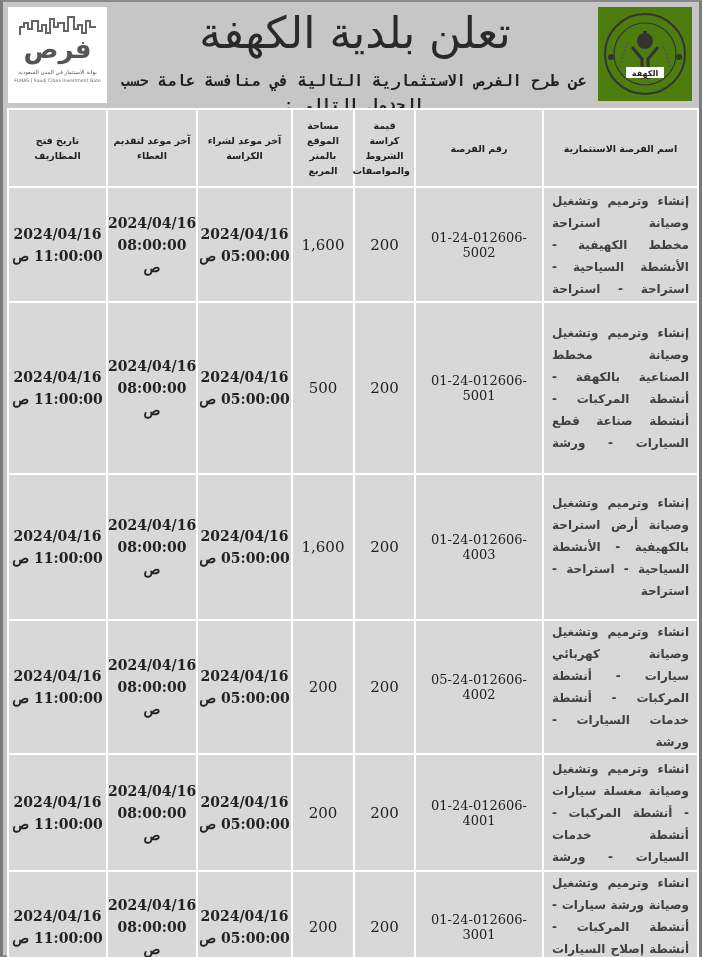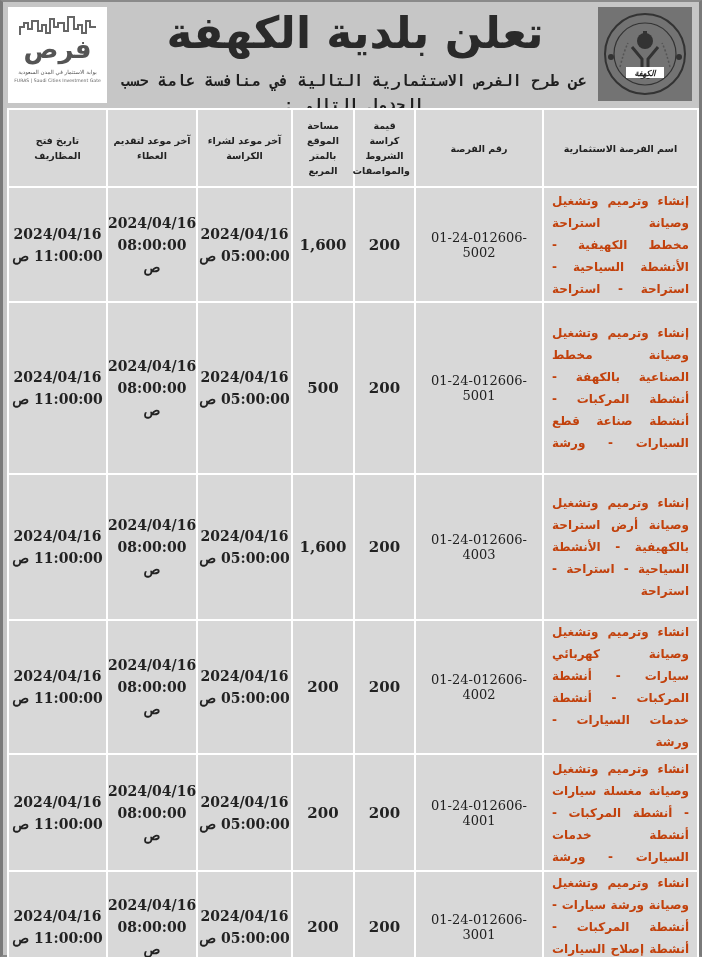--- a/index.html
+++ b/index.html
@@ -15,26 +15,25 @@
     .logo-furas {
       position: absolute; left: 8px; top: 7px; width: 99px; height: 96px;
       background: #ffffff; text-align: center;
     }
     .logo-furas svg { display: block; margin: 6px auto 0; }
     .furas-word { font-family: "DejaVu Sans", sans-serif; font-size: 26px; color: #555; font-weight: bold; line-height: 28px; margin-top: -2px; }
     .furas-sub1 { font-size: 5.5px; color: #555; margin-top: 6px; direction: rtl; }
     .furas-sub2 { font-size: 4.6px; color: #666; margin-top: 3px; }
     .logo-kahfa {
       position: absolute; left: 598px; top: 7px; width: 94px; height: 94px;
-      background: #737373;
-      font-style: italic;
+      background: #4d7c0f;
     }
     .title {
       position: absolute; left: 120px; top: 2px; width: 470px; text-align: center;
-      font-family: "DejaVu Sans", sans-serif; font-weight: bold; font-size: 44px;
+      font-family: "DejaVu Sans", sans-serif; font-weight: normal; font-size: 44px;
       color: #2a2a2a; direction: rtl; line-height: 62px; letter-spacing: 1px;
     }
     .subtitle {
       position: absolute; left: 115px; top: 70px; width: 478px; text-align: center;
       font-family: Liberation Mono, monospace; font-weight: bold; font-size: 15.5px;
       color: #1e1e1e; direction: rtl; line-height: 24px;
     }
     table.grid {
       position: absolute; left: 7px; top: 108px; width: 688px;
       border-collapse: separate; border-spacing: 2px; background: #ffffff;
@@ -43,26 +42,26 @@
     table.grid td, table.grid th {
       background: #d8d8d8; vertical-align: middle; text-align: center;
     }
     table.grid th {
       height: 72px; font-size: 9.5px; font-weight: bold; line-height: 15px; color: #222;
       font-family: "DejaVu Sans", sans-serif; padding: 8px 4px;
     }
     .name-cell {
       text-align: justify !important; text-align-last: justify; direction: rtl;
       font-family: "DejaVu Sans", sans-serif; font-weight: bold; font-size: 12px;
-      line-height: 22px; padding: 0 8px 0 8px !important; color: #c2410c;
+      line-height: 22px; padding: 0 8px 0 8px !important; color: #404040;
     }
     .num-cell {
       font-family: "DejaVu Serif", serif; font-size: 13px; color: #222; direction: ltr;
     }
-    .bold-num { font-weight: bold; font-size: 15px; }
+    .bold-num { font-weight: normal; font-size: 15px; }
     .date-cell {
       font-family: "DejaVu Serif", serif; font-weight: bold; font-size: 14px;
       line-height: 22px; color: #222;
     }
     .date-line { direction: ltr; display: block; }
     .time-line { direction: rtl; display: block; }
     .footer {
       position: absolute; left: 0; top: 898px; width: 702px; height: 57px;
       text-align: center; direction: rtl;
       font-family: "DejaVu Sans", sans-serif; font-weight: bold; color: #1a1a1a;
@@ -177,21 +176,21 @@
           <span class="date-line">2024/04/16</span>
           <span class="time-line">08:00:00 ص</span>
         </td>
       <td class="date-cell">
           <span class="date-line">2024/04/16</span>
           <span class="time-line">11:00:00 ص</span>
         </td>
     </tr>
     <tr style="height:113px">
       <td class="name-cell">انشاء وترميم وتشغيل وصيانة كهربائي سيارات - أنشطة المركبات - أنشطة خدمات السيارات - ورشة</td>
-      <td class="num-cell">01-24-012606-4002</td>
+      <td class="num-cell">05-24-012606-4002</td>
       <td class="num-cell bold-num">200</td>
       <td class="num-cell bold-num">200</td>
       <td class="date-cell">
           <span class="date-line">2024/04/16</span>
           <span class="time-line">05:00:00 ص</span>
         </td>
       <td class="date-cell">
           <span class="date-line">2024/04/16</span>
           <span class="time-line">08:00:00 ص</span>
         </td>

